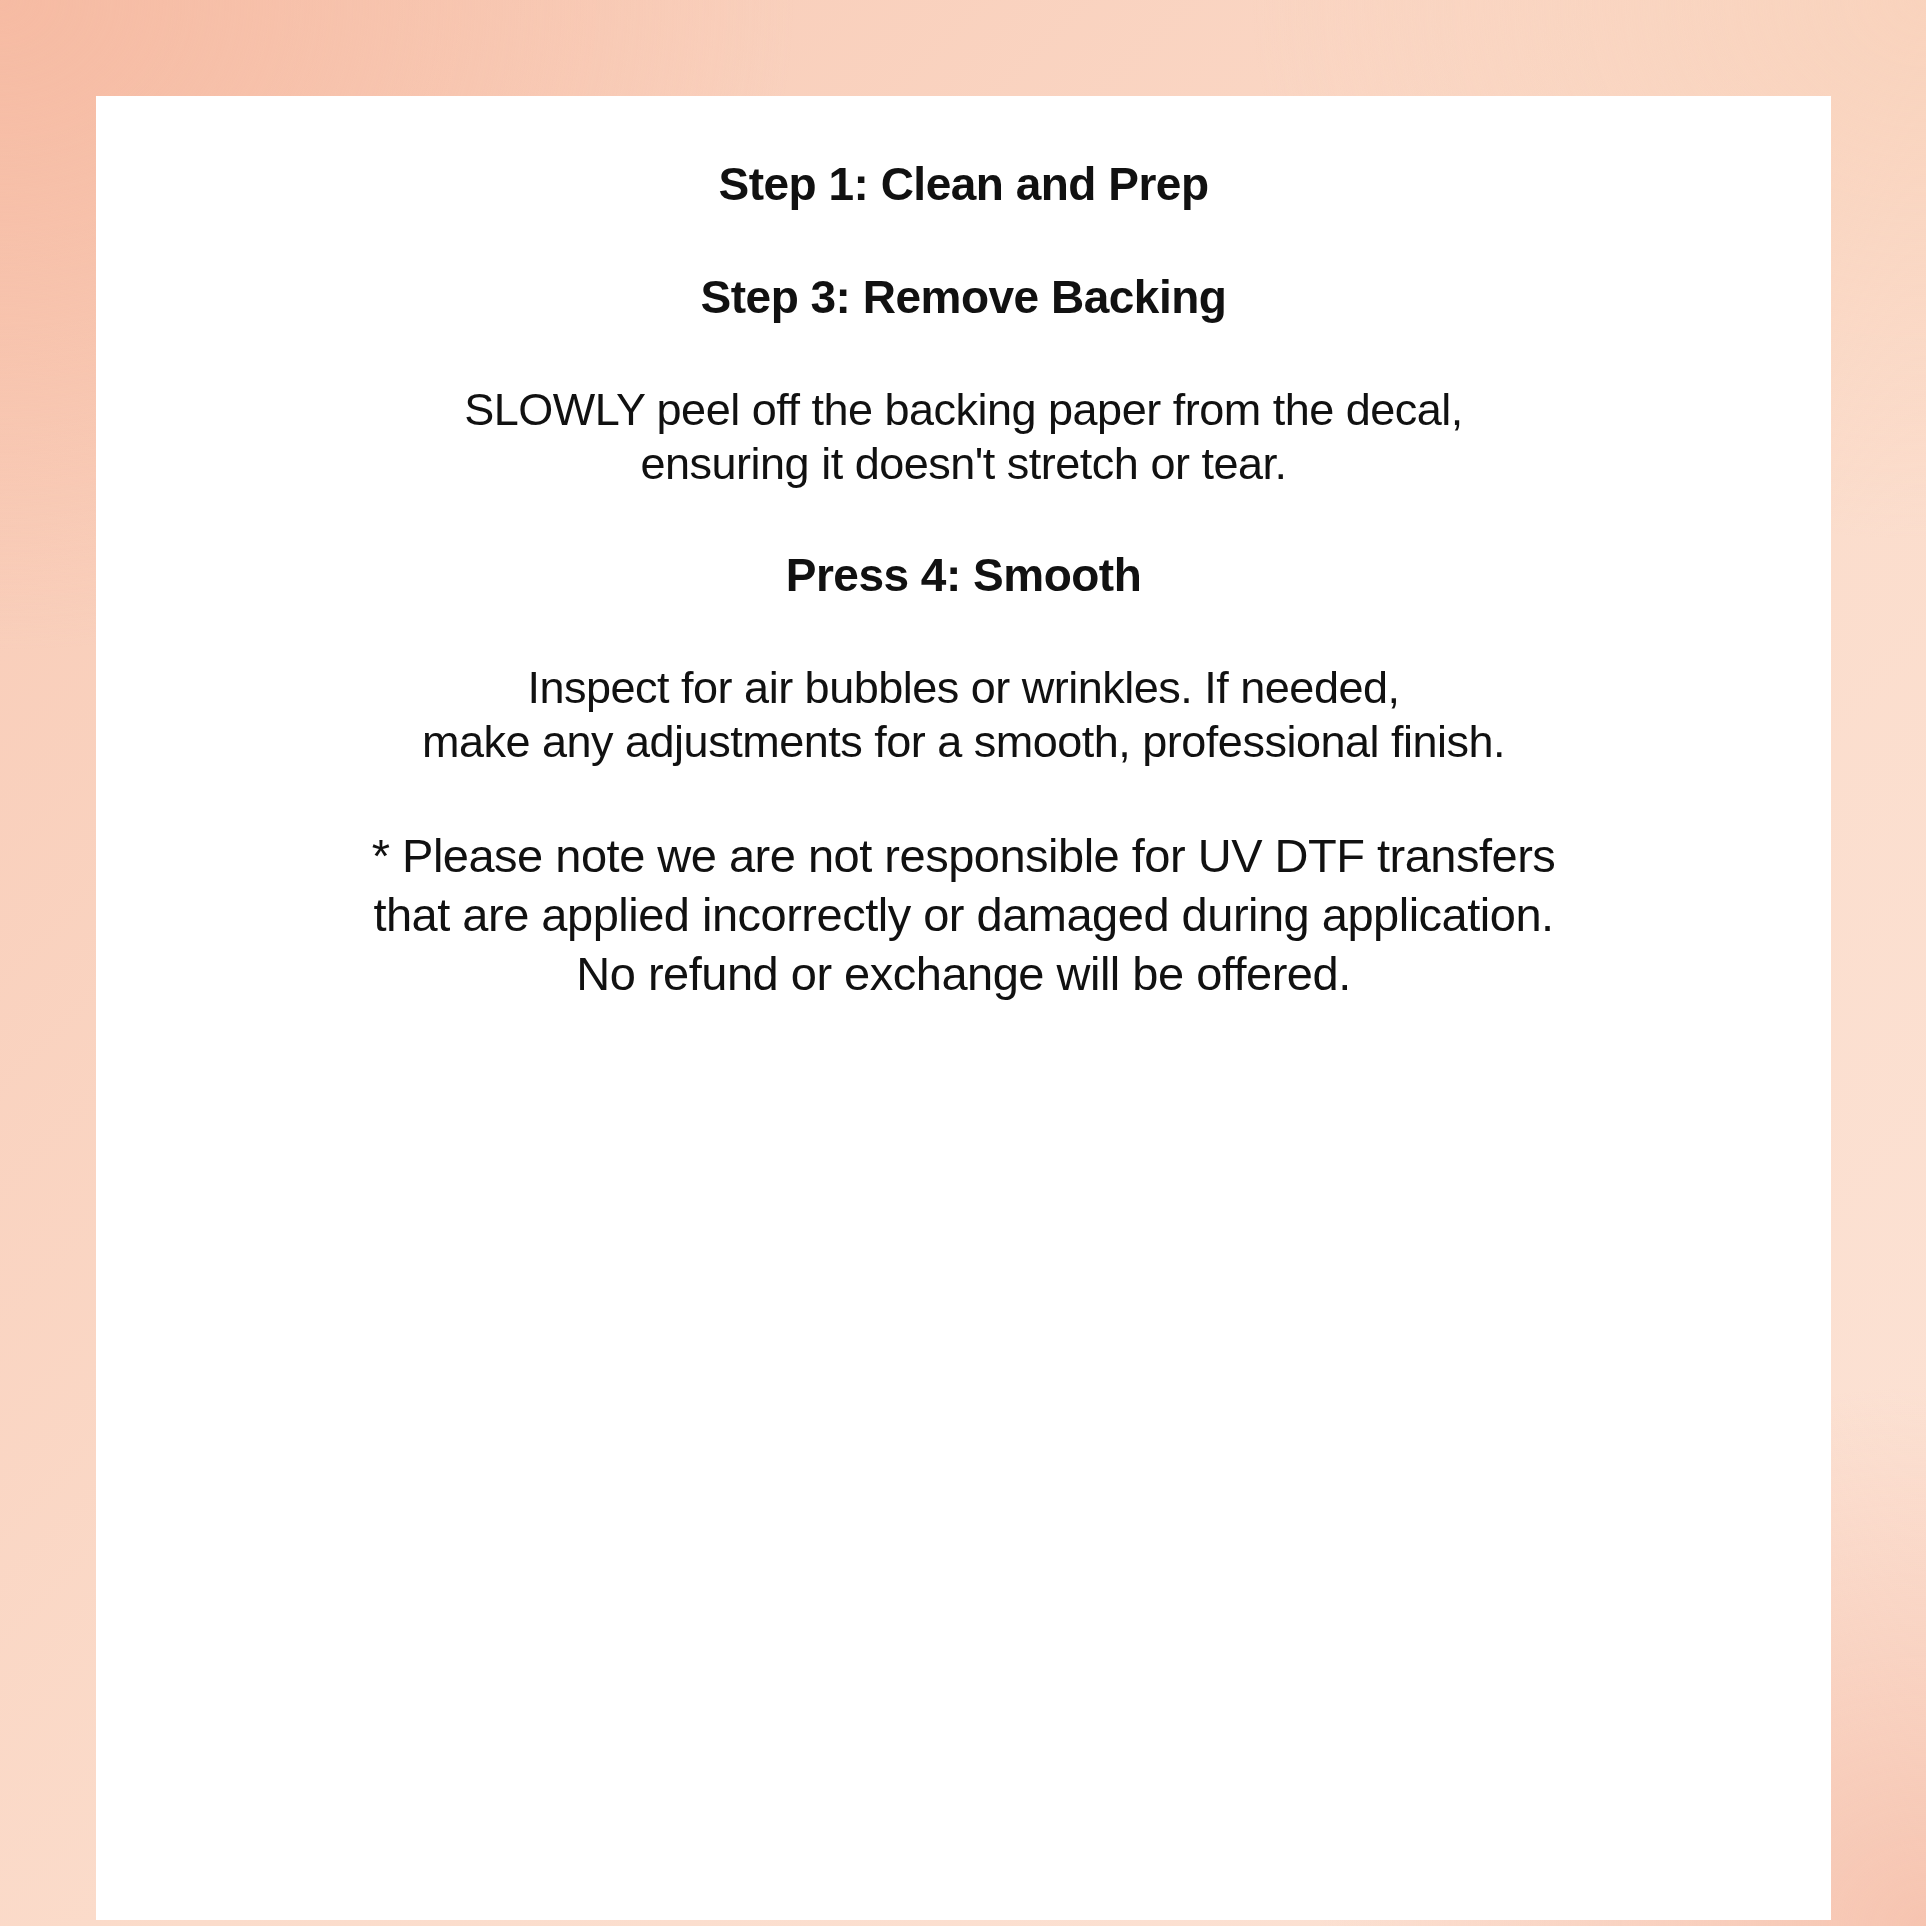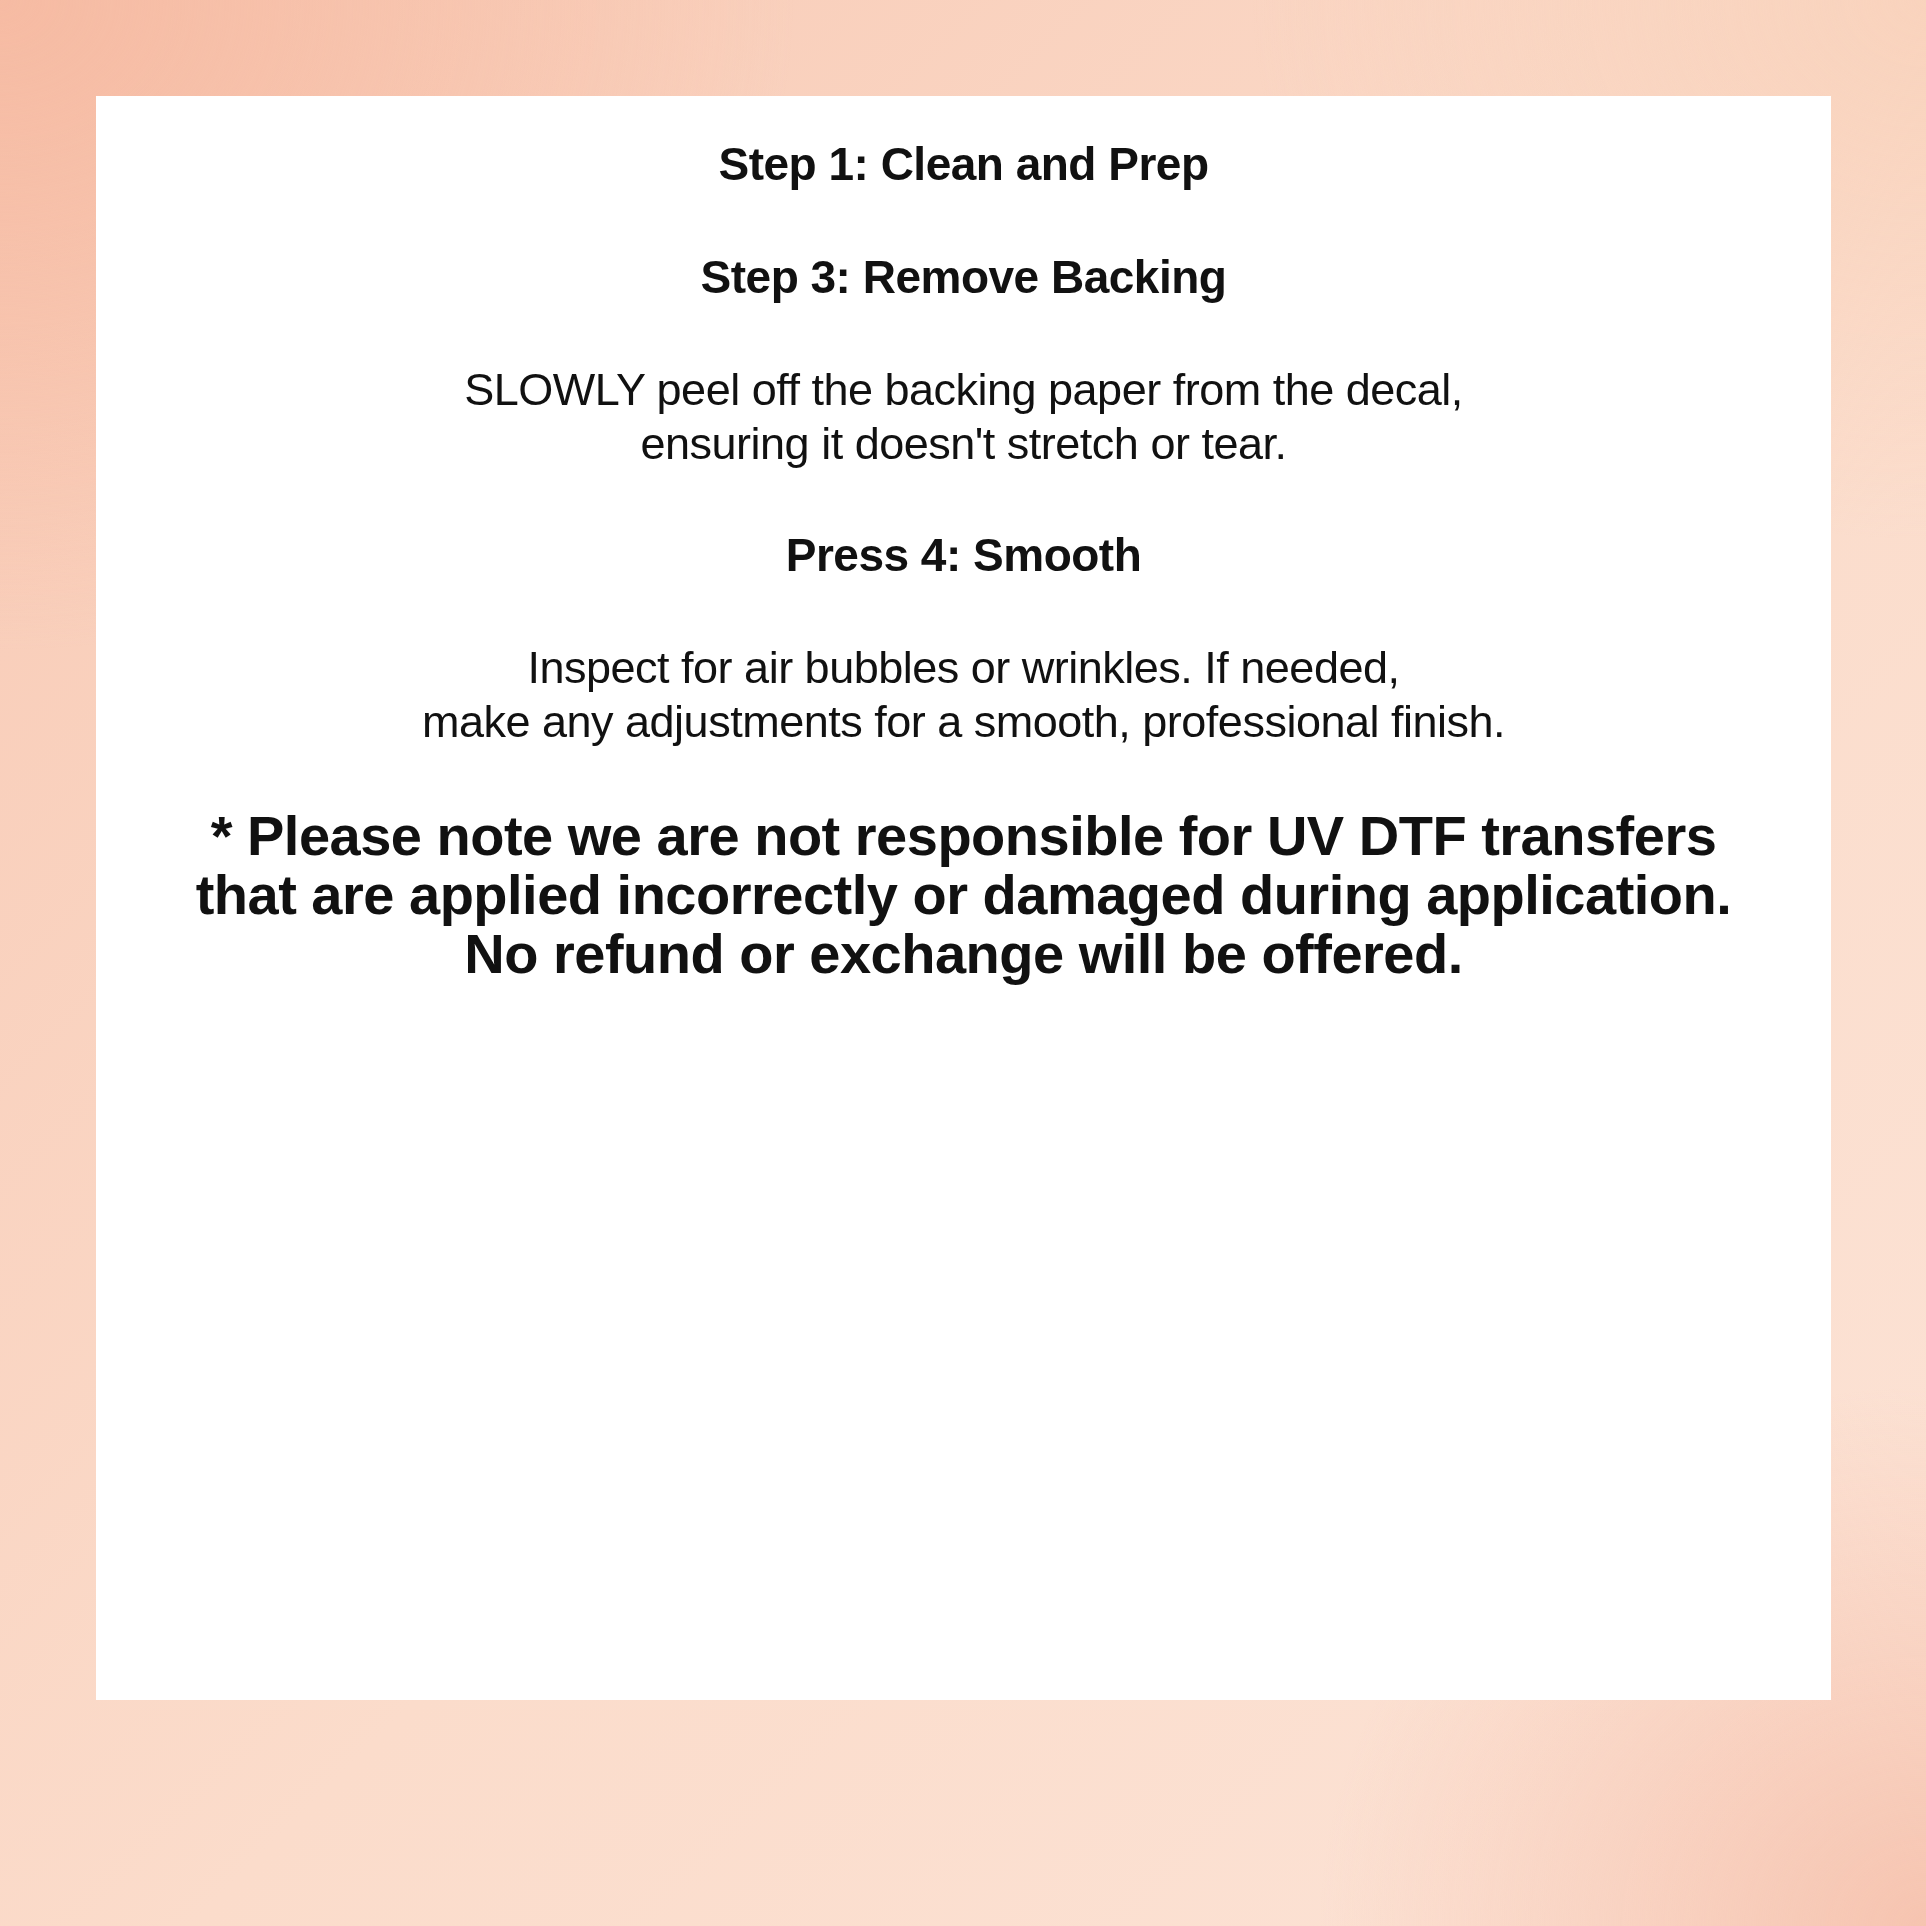--- a/index.html
+++ b/index.html
@@ -16,24 +16,24 @@
       radial-gradient(55% 45% at 0% 0%, var(--bg-peach-strong, #f6bba3) 0%, rgba(246,187,163,0) 75%),
       radial-gradient(45% 40% at 100% 100%, #f6c4b0 0%, rgba(246,196,176,0) 70%),
       radial-gradient(50% 40% at 100% 0%, #f9d3bd 0%, rgba(249,211,189,0) 70%),
       linear-gradient(135deg, var(--bg-peach-mid, #f8c9b4) 0%, #fbdccb 55%, var(--bg-peach-light, #fce3d6) 100%);
   }
   .card {
     position: absolute;
     left: 96px;
     top: 96px;
     width: 1735px;
-    height: 1604px;
+    height: 1824px;
     background: var(--card-bg, #ffffff);
     box-sizing: border-box;
-    padding: 41px 30px 0;
+    padding: 61px 30px 0;
     text-align: center;
     overflow: hidden;
   }
   .heading {
     font-size: 46px;
     font-weight: bold;
     line-height: 54px;
     letter-spacing: -0.5px;
     margin: 0 0 59px 0;
   }
@@ -44,22 +44,22 @@
     letter-spacing: -0.5px;
     margin: 0 0 57px 0;
   }
   .lines {
     white-space: pre-line;
   }
   .line {
     display: block;
   }
   .disclaimer {
-    font-size: 56px;
-    font-weight: bold;
+    font-size: 47px;
+    font-weight: normal;
     line-height: 59px;
     letter-spacing: -0.5px;
     margin: 9px;
   }
 </style>
 </head>
 <body>
 
 <div class="card">
 

